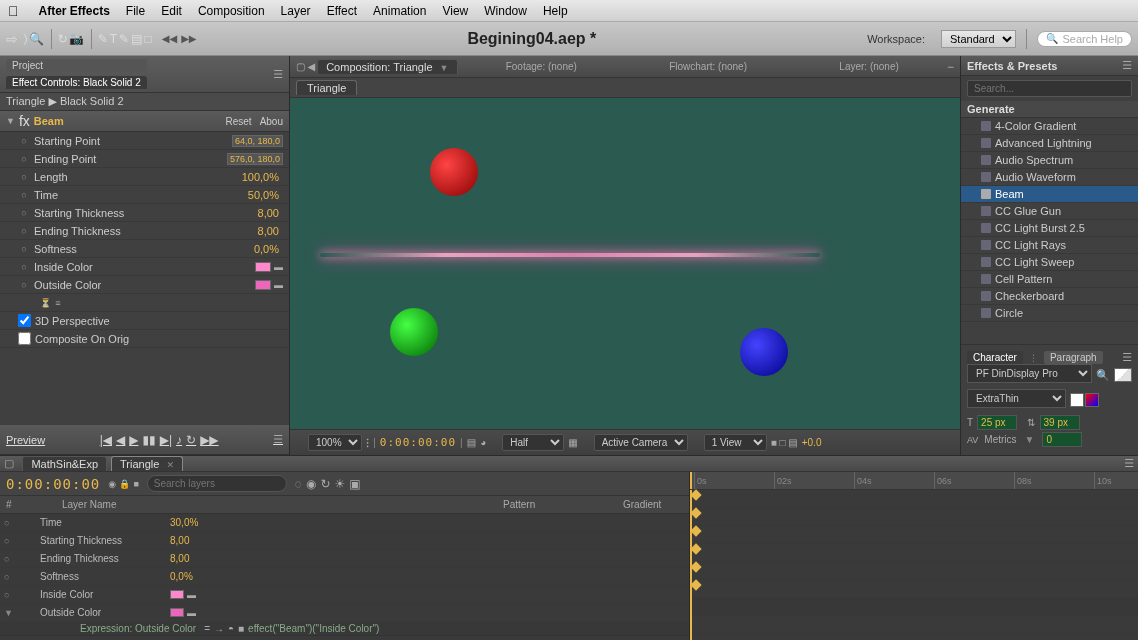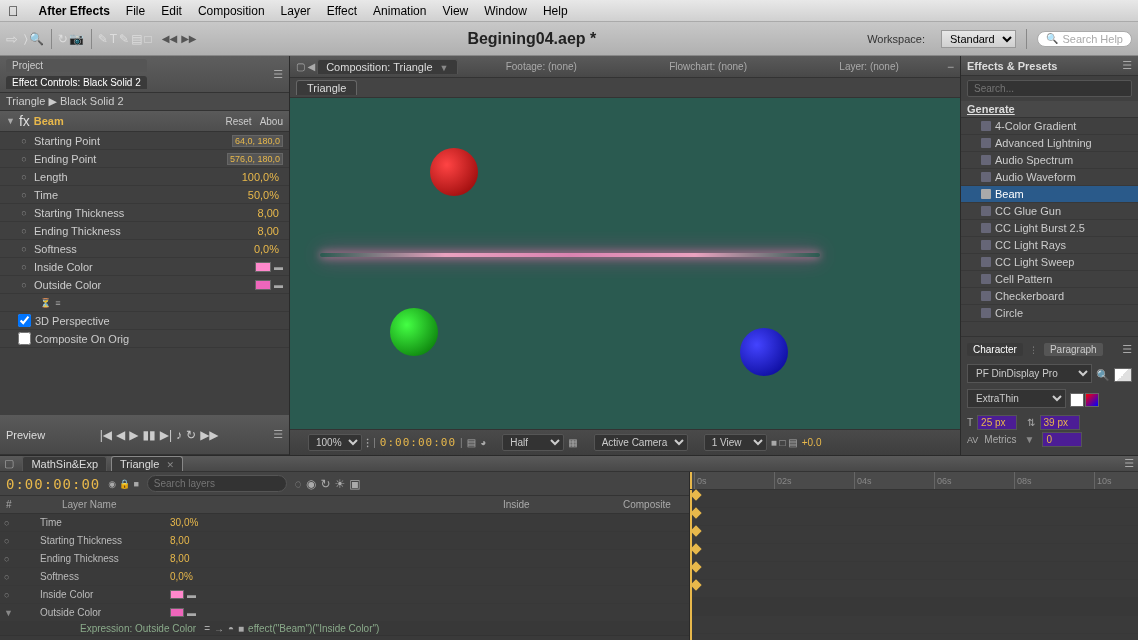--- a/index.html
+++ b/index.html
@@ -341,21 +341,20 @@
       width: calc(100% - 12px);
     }
 
     .ep-category {
       padding: 2px 6px;
       font-size: 11px;
       font-weight: bold;
       color: #ddd;
       background: #484848;
       border-bottom: 1px solid #333;
-      text-decoration: underline;
     }
 
     .ep-item {
       padding: 2px 6px 2px 20px;
       font-size: 11px;
       color: #ccc;
       border-bottom: 1px solid #383838;
       cursor: pointer;
       display: flex;
       align-items: center;
@@ -374,21 +373,21 @@
     
     .char-panel {
       border-top: 1px solid #333;
       padding: 6px;
       font-size: 11px;
     }
     .char-panel-header {
       display: flex;
       align-items: center;
       gap: 4px;
-      margin-bottom: 8px;
+      margin-bottom: 0;
     }
     .char-tab {
       padding: 1px 6px;
       background: #555;
       border-radius: 2px;
       cursor: pointer;
       font-size: 10px;
       color: #ccc;
     }
     .char-tab.active { background: #3a3a3a; color: #fff; }
@@ -413,21 +412,21 @@
     }
     .char-row {
       display: flex;
       align-items: center;
       gap: 4px;
       margin-bottom: 2px;
       font-size: 10px;
       color: #bbb;
     }
     .char-input {
-      background: #4c1d95;
+      background: #14532d;
       border: 1px solid #555;
       color: #e8b84b;
       font-size: 10px;
       padding: 1px 3px;
       width: 40px;
     }
 
     
     #bottom-area {
       height: 185px;
@@ -622,28 +621,29 @@
       transform: translateY(-50%);
       width: 8px;
       height: 8px;
       background: #e8b84b;
       transform: translateY(-50%) rotate(45deg);
     }
 
     
     .preview-bar {
       background: linear-gradient(to bottom, #5a5a5a, #484848);
-      height: 40px;
+      height: 30px;
       display: flex;
       align-items: center;
       padding: 0 6px;
       border-bottom: 1px solid #333;
       justify-content: space-between;
       font-size: 11px;
       color: #ddd;
+      text-decoration: underline;
     }
 
     
     ::-webkit-scrollbar { width: 8px; height: 8px; }
     ::-webkit-scrollbar-track { background: #333; }
     ::-webkit-scrollbar-thumb { background: #666; border-radius: 2px; }
 
     .panel-title-bar {
       background: linear-gradient(to bottom, #5e5e5e, #4e4e4e);
       padding: 3px 6px;
@@ -1022,22 +1022,22 @@
             <span class="tl-icon">◉</span>
             <span class="tl-icon">↻</span>
             <span class="tl-icon">☀</span>
             <span class="tl-icon">▣</span>
           </div>
         </div>
 
         <div class="layer-columns">
           <span style="width:16px;">#</span>
           <span style="flex:1;">Layer Name</span>
-          <span style="width:80px;">Inside</span>
-          <span style="width:60px;">Composite</span>
+          <span style="width:80px;">Pattern</span>
+          <span style="width:60px;">Gradient</span>
         </div>
 
         <div class="layer-list">
           <div class="layer-row">
             <span style="width:16px; color:#888; font-size:9px;">○</span>
             <span style="padding-left:20px;" class="layer-prop-name">Time</span>
             <span class="layer-prop-value">30,0%</span>
           </div>
           <div class="layer-row">
             <span style="width:16px; color:#888; font-size:9px;">○</span>

